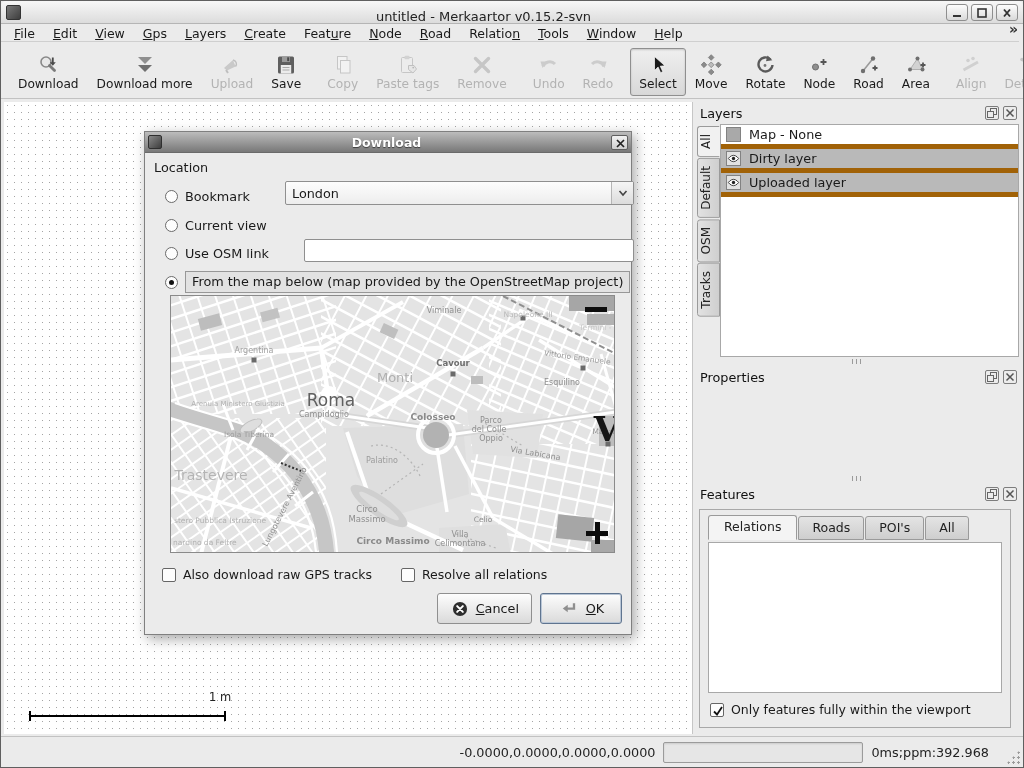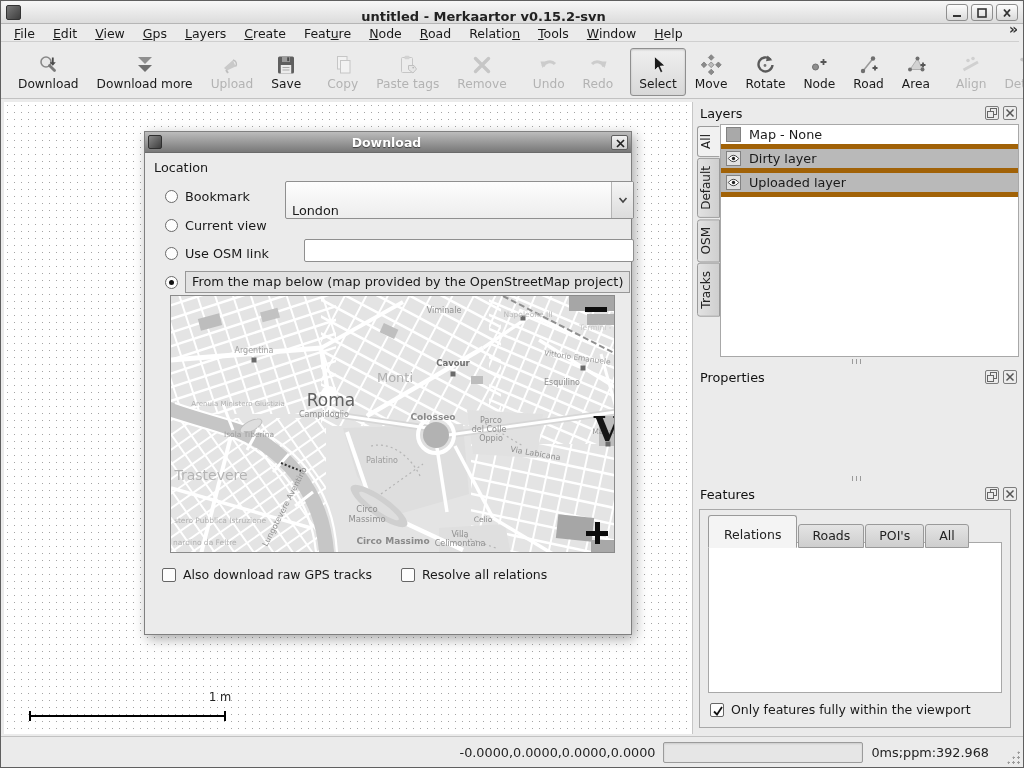--- a/index.html
+++ b/index.html
@@ -7,21 +7,21 @@
   body { font-family:"DejaVu Sans","Liberation Sans",sans-serif; font-size:12.5px; color:#1a1a1a;
          background:#ebebeb; position:relative; border:1px solid #5f5f5f; }
   u { text-decoration:underline; }
 
   
   .titlebar { position:absolute; left:0; top:0; right:0; height:23px;
     background:linear-gradient(#f7f7f7,#dcdcdc); border-bottom:1px solid #b5b5b5;
     border-radius:5px 5px 0 0; display:flex; align-items:center; padding:0 5px; }
   .app-icon { width:15px; height:15px; border-radius:2px;
     background:linear-gradient(135deg,#7a7a7a,#3d3d3d); border:1px solid #333; flex:0 0 auto; }
-  .title-text { flex:1; text-align:center; font-weight:bold; font-size:13px; color:#222;margin-top:8px; }
+  .title-text { flex:1; text-align:center; font-weight:normal; font-size:13px; color:#222;margin-top:8px; }
   .win-btns { display:flex; gap:3px; }
   .win-btn { width:22px; height:17px; border:1px solid #8e8e8e; border-radius:3px;
     background:linear-gradient(#fdfdfd,#d9d9d9); position:relative; }
   .win-btn svg { position:absolute; left:3px; top:2px; }
 
   
   .menubar { position:absolute; left:0; top:23px; right:4px; height:18px;
     background:#ebebeb; border-bottom:1px solid #cfcfcf; display:flex; padding-left:4px; }
   .menu-item { padding:2px 9px 3px; cursor:default; }
 
@@ -77,21 +77,21 @@
   .licon.swatch { background:#a9a9a9; }
   .lrow .ltext { font-size:12.8px; }
 
   .props-body { height:86px; }
 
   .features-box { flex:1; border:1px solid #a8a8a8; margin:4px 8px 6px 2px; position:relative;
     display:flex; flex-direction:column; padding:32px 8px 8px; }
   .ftabs { position:absolute; left:8px; top:5px; display:flex; align-items:flex-end; }
   .ftab { padding:3px 13px 4px; border:1px solid #9a9a9a; background:linear-gradient(#e4e4e4,#cecece);
     border-radius:3px 3px 0 0; margin-right:1px; font-size:12.5px; color:#222; }
-  .ftab[data-active="true"] { background:#f4f4f4; padding:11px 15px 5px; border-bottom-color:#f4f4f4; }
+  .ftab[data-active="true"] { background:#f4f4f4; padding:3px 15px 5px; border-bottom-color:#f4f4f4; }
   .flist { flex:1; background:#fff; border:1px solid #a8a8a8; }
   .fcheck-row { display:flex; align-items:center; gap:7px; padding:9px 0 2px 2px; }
   .checkbox { width:14px; height:14px; border:1px solid #666; background:#fdfdfd; border-radius:2px;
     position:relative; flex:0 0 auto; }
   .checkbox svg { position:absolute; left:1px; top:1px; }
 
   
   .statusbar { position:absolute; left:0; bottom:0; right:0; height:31px; background:#ebebeb;
     border-top:1px solid #c2c2c2; display:flex; align-items:center; padding-right:34px; }
   .sb-spacer { flex:1; }
@@ -116,22 +116,22 @@
     background:linear-gradient(#f2f2f2,#cfcfcf); position:relative; }
   .dlg-close svg { position:absolute; left:3px; top:2px; }
   .dlg-body { position:absolute; left:0; top:21px; right:0; bottom:0; }
   .dlg-location { position:absolute; left:9px; top:7px; font-weight:normal; font-size:12.8px; }
   .dlg-row { position:absolute; display:flex; align-items:center; }
   .radio { width:13px; height:13px; border:1px solid #6b6b6b; border-radius:50%; background:#fdfdfd;
     position:relative; flex:0 0 auto; }
   .radio[data-checked="true"]::after { content:""; position:absolute; left:3px; top:3px; width:5px;
     height:5px; border-radius:50%; background:#111; }
   .rlabel { margin-left:7px; font-size:12.8px; }
-  .combo { position:absolute; left:120px; top:-3px; width:349px; height:38px; border:1px solid #8f8f8f;
-    border-radius:2px; background:linear-gradient(#fdfdfd,#ededed); display:flex; align-items:flex-end; }
+  .combo { position:absolute; left:120px; top:-3px; width:349px; height:24px; border:1px solid #8f8f8f;
+    border-radius:2px; background:linear-gradient(#fdfdfd,#ededed); display:flex; align-items:center; }
   .combo-value { flex:1; padding-left:6px; font-size:12.8px; }
   .combo-btn { width:22px; height:100%; border-left:1px solid #b5b5b5; display:flex; align-items:center;
     justify-content:center; background:linear-gradient(#f5f5f5,#dcdcdc); }
   .osm-input { position:absolute; left:139px; top:-3px; width:330px; height:23px; border:1px solid #8f8f8f;
     border-radius:2px; background:#fff; padding:0 5px; font-family:inherit; font-size:12.8px; }
   .maplabel-box { margin-left:7px; border:1px solid #979797; background:#e2e2e2; padding:2px 6px 3px;
     font-size:12.8px; }
   .dlg-map { position:absolute; left:25px; top:142px; width:445px; height:258px;
     border:1px solid #8a8a8a; background:#e4e4e4; overflow:hidden; }
   .dlg-map svg { display:block; }
@@ -921,14 +921,30 @@
       <div class="dlg-check" style="left:10px; top:0;">
         <div class="checkbox"></div>
         <span>Also download raw GPS tracks</span>
       </div>
       <div class="dlg-check" style="left:249px; top:0;">
         <div class="checkbox"></div>
         <span>Resolve all relations</span>
       </div>
     </div>
 
+    <div class="dlg-buttons">
+      <div class="btn">
+        <svg width="20" height="20" viewBox="0 0 24 24">
+          <circle cx="12" cy="12" r="8.5" fill="#2e2e2e"></circle>
+          <path d="M8.6 8.6l6.8 6.8M15.4 8.6l-6.8 6.8" stroke="#fff" stroke-width="2.4" stroke-linecap="round"></path>
+        </svg>
+        <span><u>C</u>ancel</span>
+      </div>
+      <div class="btn default">
+        <svg width="22" height="20" viewBox="0 0 24 24">
+          <path d="M18 5v6.5H8" stroke="#8f8f8f" stroke-width="2.8" fill="none"></path>
+          <path d="M10.5 7l-6 4.5 6 4.5z" fill="#8f8f8f"></path>
+        </svg>
+        <span><u>O</u>K</span>
+      </div>
+    </div>
   </div>
 </div>
 
 </body></html>

